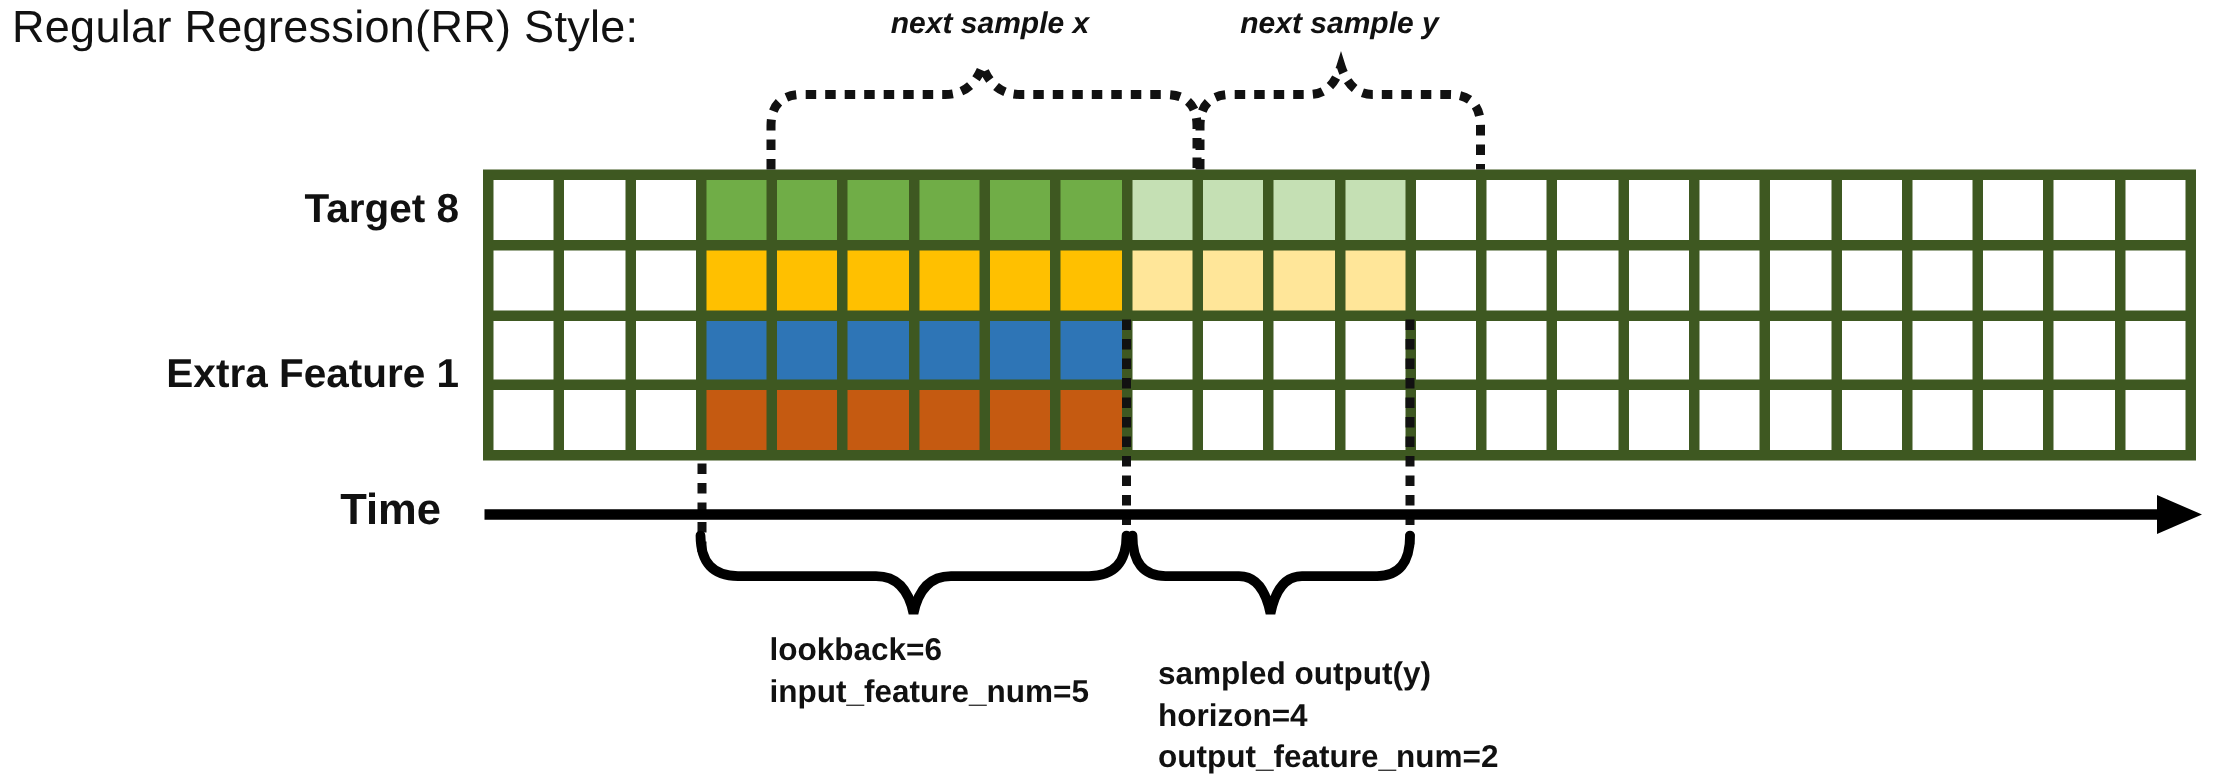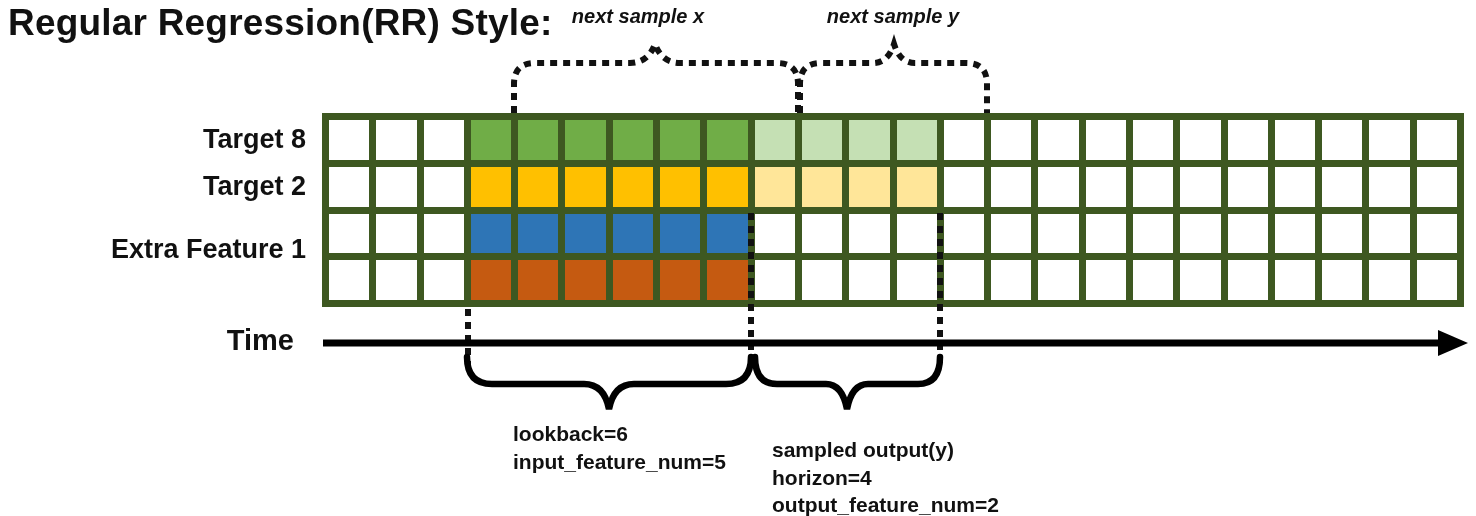--- a/index.html
+++ b/index.html
@@ -2,21 +2,21 @@
 <html><head>
 <meta charset="utf-8">
 <style>
   html,body { margin:0; padding:0; background:#fff; }
   .canvas {
     position:relative; width:1476px; height:516px; background:#ffffff;
     font-family:"Liberation Sans", sans-serif; color:#111; overflow:hidden;
   }
   .title {
     position:absolute; left:8px; top:2px;
-    font-size:37px; font-weight:700; letter-spacing:.2px;
+    font-size:30px; font-weight:400; letter-spacing:.2px;
   }
   .timeline-grid {
     position:absolute; left:322px; top:113px; width:1142px; height:194px;
     display:grid; gap:7px; padding:7px; box-sizing:border-box;
     grid-template-rows:repeat(4,1fr);
   }
   .cell { background:#ffffff; }
   .row-label {
     position:absolute; left:0; width:306px; text-align:right;
     font-weight:700; font-size:27px; height:48px; line-height:48px;
@@ -153,25 +153,24 @@
     <line x1="323" y1="343" x2="1440" y2="343" stroke="#000" stroke-width="7"></line>
     <polygon points="1438,330 1468,343 1438,356" fill="#000"></polygon>
 
     <path d="M 467,357 Q 467,384 492,384 L 584,384 Q 604,384 609,409 Q 614,384 634,384 L 726,384 Q 751,384 751,357" fill="none" stroke="#000" stroke-width="6.5" stroke-linecap="round"></path>
 
     <path d="M 755,357 Q 755,384 777,384 L 826,384 Q 842,384 847,409 Q 852,384 868,384 L 918,384 Q 940,384 940,357" fill="none" stroke="#000" stroke-width="6.5" stroke-linecap="round"></path>
   </svg>
 
   <div class="title">Regular Regression(RR) Style:</div>
 
-  <div class="next-label" style="left:528px;">next sample x</div>
+  <div class="next-label" style="left:550px;">next sample x</div>
   <div class="next-label" style="left:783px;">next sample y</div>
 
   <div class="row-label" style="top:115px;">Target 8</div>
-  <div class="row-label" style="top:162px;">Target 2</div>
   <div class="row-label" style="top:225px;">Extra Feature 1</div>
 
   <div class="time-label">Time</div>
 
   <div class="sample-block" style="left:513px;">
     <div>lookback=6</div>
     <div>input_feature_num=5</div>
   </div>
 
   <div class="sample-block" style="left:772px;margin-top:16px;">

